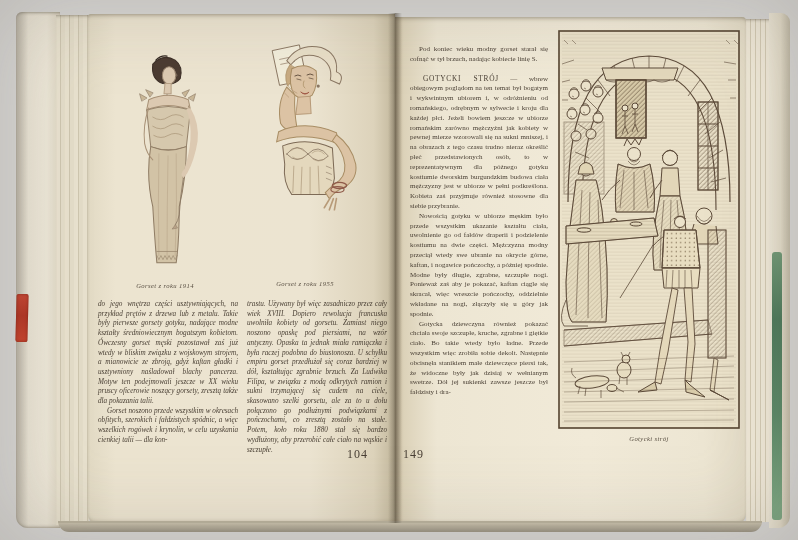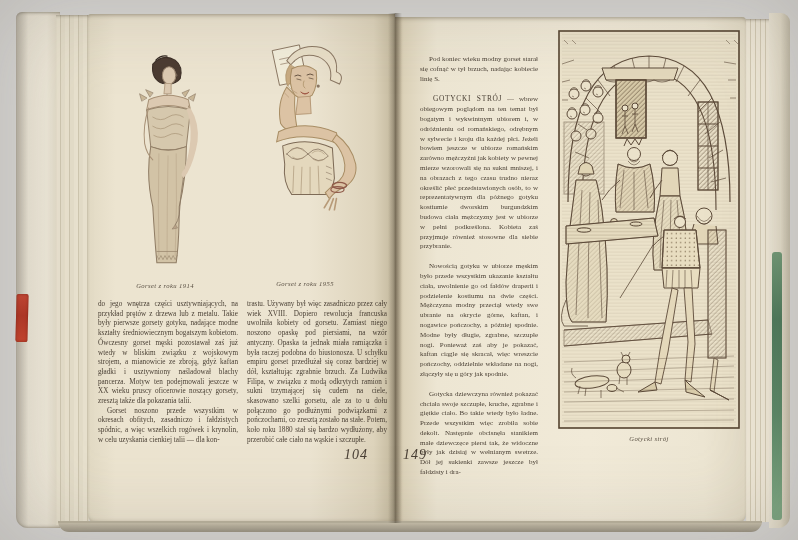--- a/index.html
+++ b/index.html
@@ -39,29 +39,29 @@
     background:linear-gradient(180deg,#63906c,#3d6e4e 25%,#4c7f5c 60%,#6f9f78 95%);
     border-radius:3px;opacity:.92;}
   .bottom-edges{position:absolute;left:58px;top:521px;width:704px;height:11px;
     background:linear-gradient(#d2cab5,#989181);border-radius:0 0 12px 12px;
     box-shadow:inset 0 2px 0 #b9b19c;}
   .vignette{position:absolute;inset:0;pointer-events:none;z-index:9;
     box-shadow:inset 0 0 90px rgba(110,105,95,.28);}
   
   .cap{position:absolute;font-style:italic;font-size:6.6px;letter-spacing:.4px;
     color:#554b3f;text-align:center;}
-  .pn{position:absolute;font-style:italic;font-size:14px;letter-spacing:1px;color:#4a4036;}
+  .pn{position:absolute;font-size:12px;letter-spacing:1px;color:#4a4036;}
   .cols{position:absolute;left:10px;top:286px;width:289px;display:flex;gap:9px;
     color:#483e33;text-align:justify;}
-  .col{width:140px;font-size:7.2px;line-height:9.7px;}
+  .col{width:140px;font-size:7.2px;line-height:9.7px;font-style:italic;}
   .col p{margin:0;text-indent:9px;}
   .col p.cont{text-indent:0;}
   .rcol{position:absolute;left:15px;top:28px;width:138px;font-size:7px;line-height:9.8px;
     color:#483e33;text-align:justify;}
-  .rcol p{margin:10px;text-indent:9px;}
+  .rcol p{margin:0;text-indent:9px;}
   .rcol p.sect{margin-top:9px;text-indent:13px;}
   .heading{letter-spacing:.7px;font-size:7.4px;}
   .fig{position:absolute;}
 </style>
 </head>
 <body>
 
 <div class="photo">
 
   <div class="left-cover"></div>
@@ -131,21 +131,21 @@
         <ellipse cx="102" cy="147" rx="6.5" ry="2.8" stroke="#8f5a49" stroke-width="1.1"></ellipse>
         <path d="M95,155 l-6,10 M98,156 l-4,11 M101,156 l-2,11" stroke="#b79a78" stroke-width="1.6"></path>
         <path d="M52,44 Q57,50 62,52 M50,52 l4,4" stroke="#b79a78" stroke-width=".7"></path>
       </g>
     </svg>
     <div class="cap" style="left:146px;top:266px;width:142px;">Gorset z roku 1955</div>
 
     <div class="cols">
       <div class="col">
         <p class="cont">do jego wnętrza części usztywniających, na przykład prętów z drzewa lub z metalu. Takie były pierwsze gorsety gotyku, nadające modne kształty średniowiecznym bogatszym kobietom. Ówczesny gorset męski pozostawał zaś już wtedy w bliskim związku z wojskowym strojem, a mianowicie ze zbroją, gdyż kaftan gładki i usztywniony naśladował blachy pancerza. Motyw ten podejmowali jeszcze w XX wieku pruscy oficerowie noszący gorsety, zresztą także dla pokazania talii.</p>
-        <p>Gorset noszono przede wszystkim w okresach obfitych, zasadniczo i fałdzistych spódnic, a więc wszelkich rogówek i krynolin, w celu uzyskania cienkiej talii — dla kon-</p>
+        <p>Gorset noszono przede wszystkim w okresach obfitych, szerokich i fałdzistych spódnic, a więc wszelkich rogówek i krynolin, w celu uzyskania cienkiej talii — dla kon-</p>
       </div>
       <div class="col">
         <p class="cont">trastu. Używany był więc zasadniczo przez cały wiek XVIII. Dopiero rewolucja francuska uwolniła kobiety od gorsetu. Zamiast niego noszono opaskę pod piersiami, na wzór antyczny. Opaska ta jednak miała ramiączka i była raczej podobna do biustonosza. U schyłku empiru gorset przedłużał się coraz bardziej w dół, kształtując zgrabnie brzuch. Za Ludwika Filipa, w związku z modą odkrytych ramion i sukni trzymającej się cudem na ciele, skasowano szelki gorsetu, ale za to u dołu połączono go podłużnymi podwiązkami z pończochami, co zresztą zostało na stałe. Potem, koło roku 1880 stał się bardzo wydłużony, aby przerobić całe ciało na wąskie i szczupłe.</p>
       </div>
     </div>
 
     <div class="pn" style="left:228px;top:433px;width:52px;text-align:right;">104</div>
   </div>
 
   <div class="gutter"></div>

